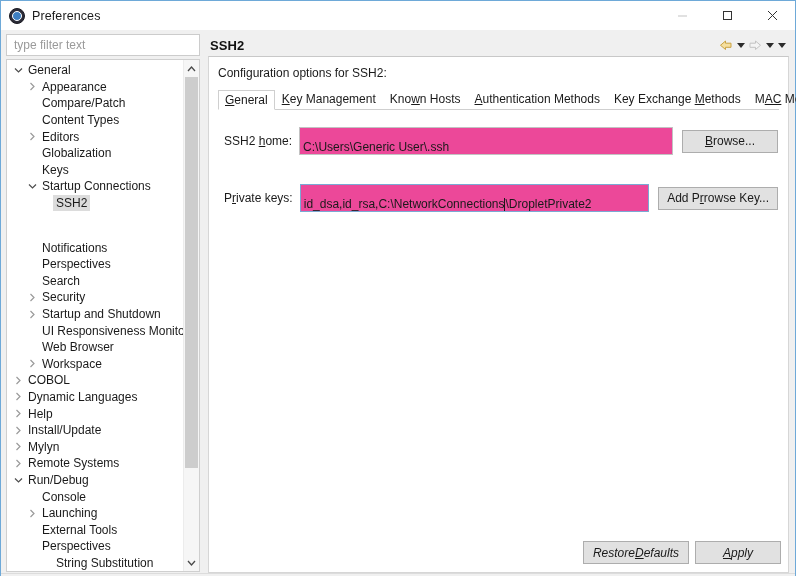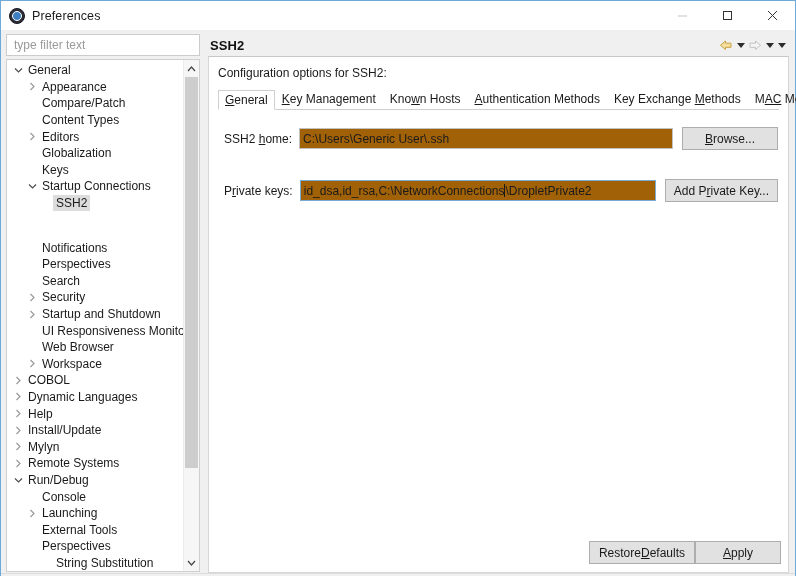--- a/index.html
+++ b/index.html
@@ -243,24 +243,24 @@
     font-size: 12px; color: #1a1a1a;
     text-align: right;
     white-space: nowrap;
     padding-right: 7px;
     flex: 0 0 auto;
     min-width: 74px;
   }
   .form-label u { text-decoration: underline; }
   .txt {
     flex: 1 1 auto;
-    height: 21px;
-    background: #a16207;
+    height: 28px;
+    background: #ec4899;
     border: 1px solid #c2c2c2;
-    display: flex; align-items: center;
+    display: flex; align-items: flex-end;
     padding: 0 3px;
     font-size: 12px;
     color: #1a1a1a;
     min-width: 0;
     overflow: hidden;
     white-space: nowrap;
   }
   .txt.focused { border: 1px solid #7aa9d4; }
   .caret {
     display: inline-block;
@@ -281,21 +281,23 @@
     white-space: nowrap;
     padding: 0 8px;
     flex: 0 0 auto;
   }
   .btn u { text-decoration: underline; }
 
   
   #panel-footer {
     flex: 0 0 auto;
     display: flex; justify-content: flex-end;
+    gap: 6px;
     padding: 6px 7px 8px 0;
+    font-style: italic;
   }
   .btn-sm {
     height: 23px;
     min-width: 86px;
     background: #e1e1e1;
     border: 1px solid #adadad;
     font-size: 12px; color: #1a1a1a;
     display: flex; align-items: center; justify-content: center;
     padding: 0 9px;
     white-space: nowrap;
@@ -639,21 +641,21 @@
                 <span>P</span><u>r</u><span>ivate keys:</span>
               </div>
               <div class="txt focused">
                 <span>id_dsa,id_rsa,C:\NetworkConnections</span>
                   <span class="caret"></span>
                   <span>\DropletPrivate2</span>
               </div>
               <div class="btn">
                 <span>Add P</span>
                   <u>r</u>
-                  <span>ivate Key...</span>
+                  <span>rowse Key...</span>
               </div>
             </div>
 
           </div>
         </div>
 
         <div id="panel-footer">
           <div class="btn-sm">
             <span>Restore </span>
               <u>D</u>

